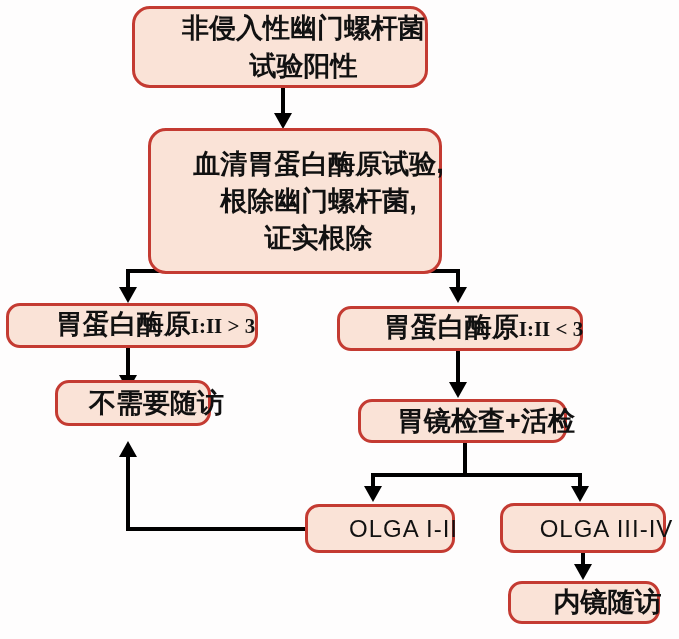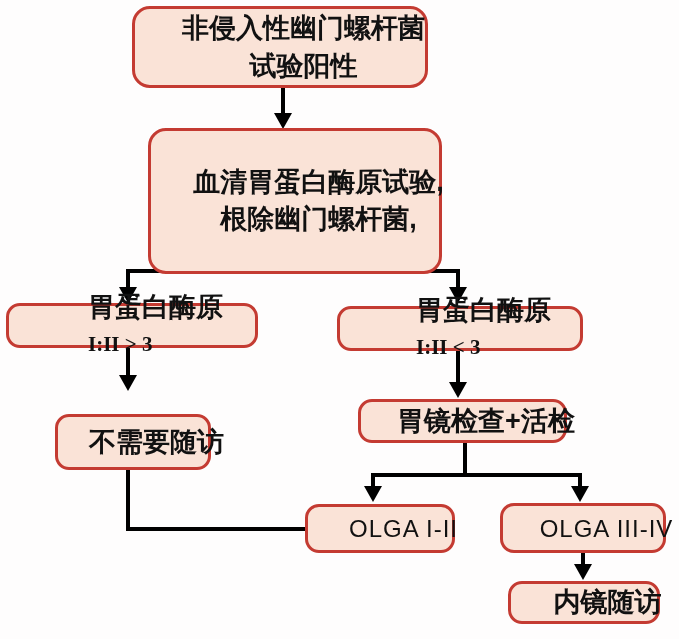--- a/index.html
+++ b/index.html
@@ -40,21 +40,21 @@
     font-family:"Liberation Serif",serif;
     font-weight:600;
     font-size:21px;
   }
   .serifnode{
     font-family:Liberation Sans, sans-serif;
     font-weight:500;
     font-size:24px;
     letter-spacing:1px;
   }
-  .row{display:flex;align-items:baseline;justify-content:center;gap:0;flex-direction:column;}
+  .row{display:flex;align-items:baseline;justify-content:center;gap:0;}
 </style>
 </head>
 <body>
 
 <div class="canvas">
 
   <svg class="edges" viewBox="0 0 679 639" xmlns="http://www.w3.org/2000/svg">
 
     <path class="edge" d="M283,88 V115"></path>
     <polygon class="head" points="283,129 274,113 292,113"></polygon>
@@ -93,37 +93,38 @@
   </svg>
 
   <div class="node big" style="left:132px;top:6px;width:296px;height:82px;line-height:38px;">
     <div>非侵入性幽门螺杆菌</div>
     <div>试验阳性</div>
   </div>
 
   <div class="node big" style="left:148px;top:128px;width:294px;height:146px;">
     <div>血清胃蛋白酶原试验,</div>
     <div>根除幽门螺杆菌,</div>
+    <div>证实根除</div>
   </div>
 
   <div class="node" style="left:6px;top:303px;width:252px;height:45px;">
     <div class="row">
       <span>胃蛋白酶原</span>
         <span class="latin">I:II &gt; 3</span>
     </div>
   </div>
 
   <div class="node" style="left:337px;top:306px;width:246px;height:45px;">
     <div class="row">
       <span>胃蛋白酶原</span>
         <span class="latin">I:II &lt; 3</span>
     </div>
   </div>
 
-  <div class="node" style="left:55px;top:414px;width:156px;height:56px;">
+  <div class="node" style="left:55px;top:380px;width:156px;height:46px;">
     <div>不需要随访</div>
   </div>
 
   <div class="node" style="left:358px;top:399px;width:209px;height:44px;">
     <div>胃镜检查+活检</div>
   </div>
 
   <div class="node serifnode" style="left:305px;top:504px;width:150px;height:49px;">
     <div>OLGA I-II</div>
   </div>

